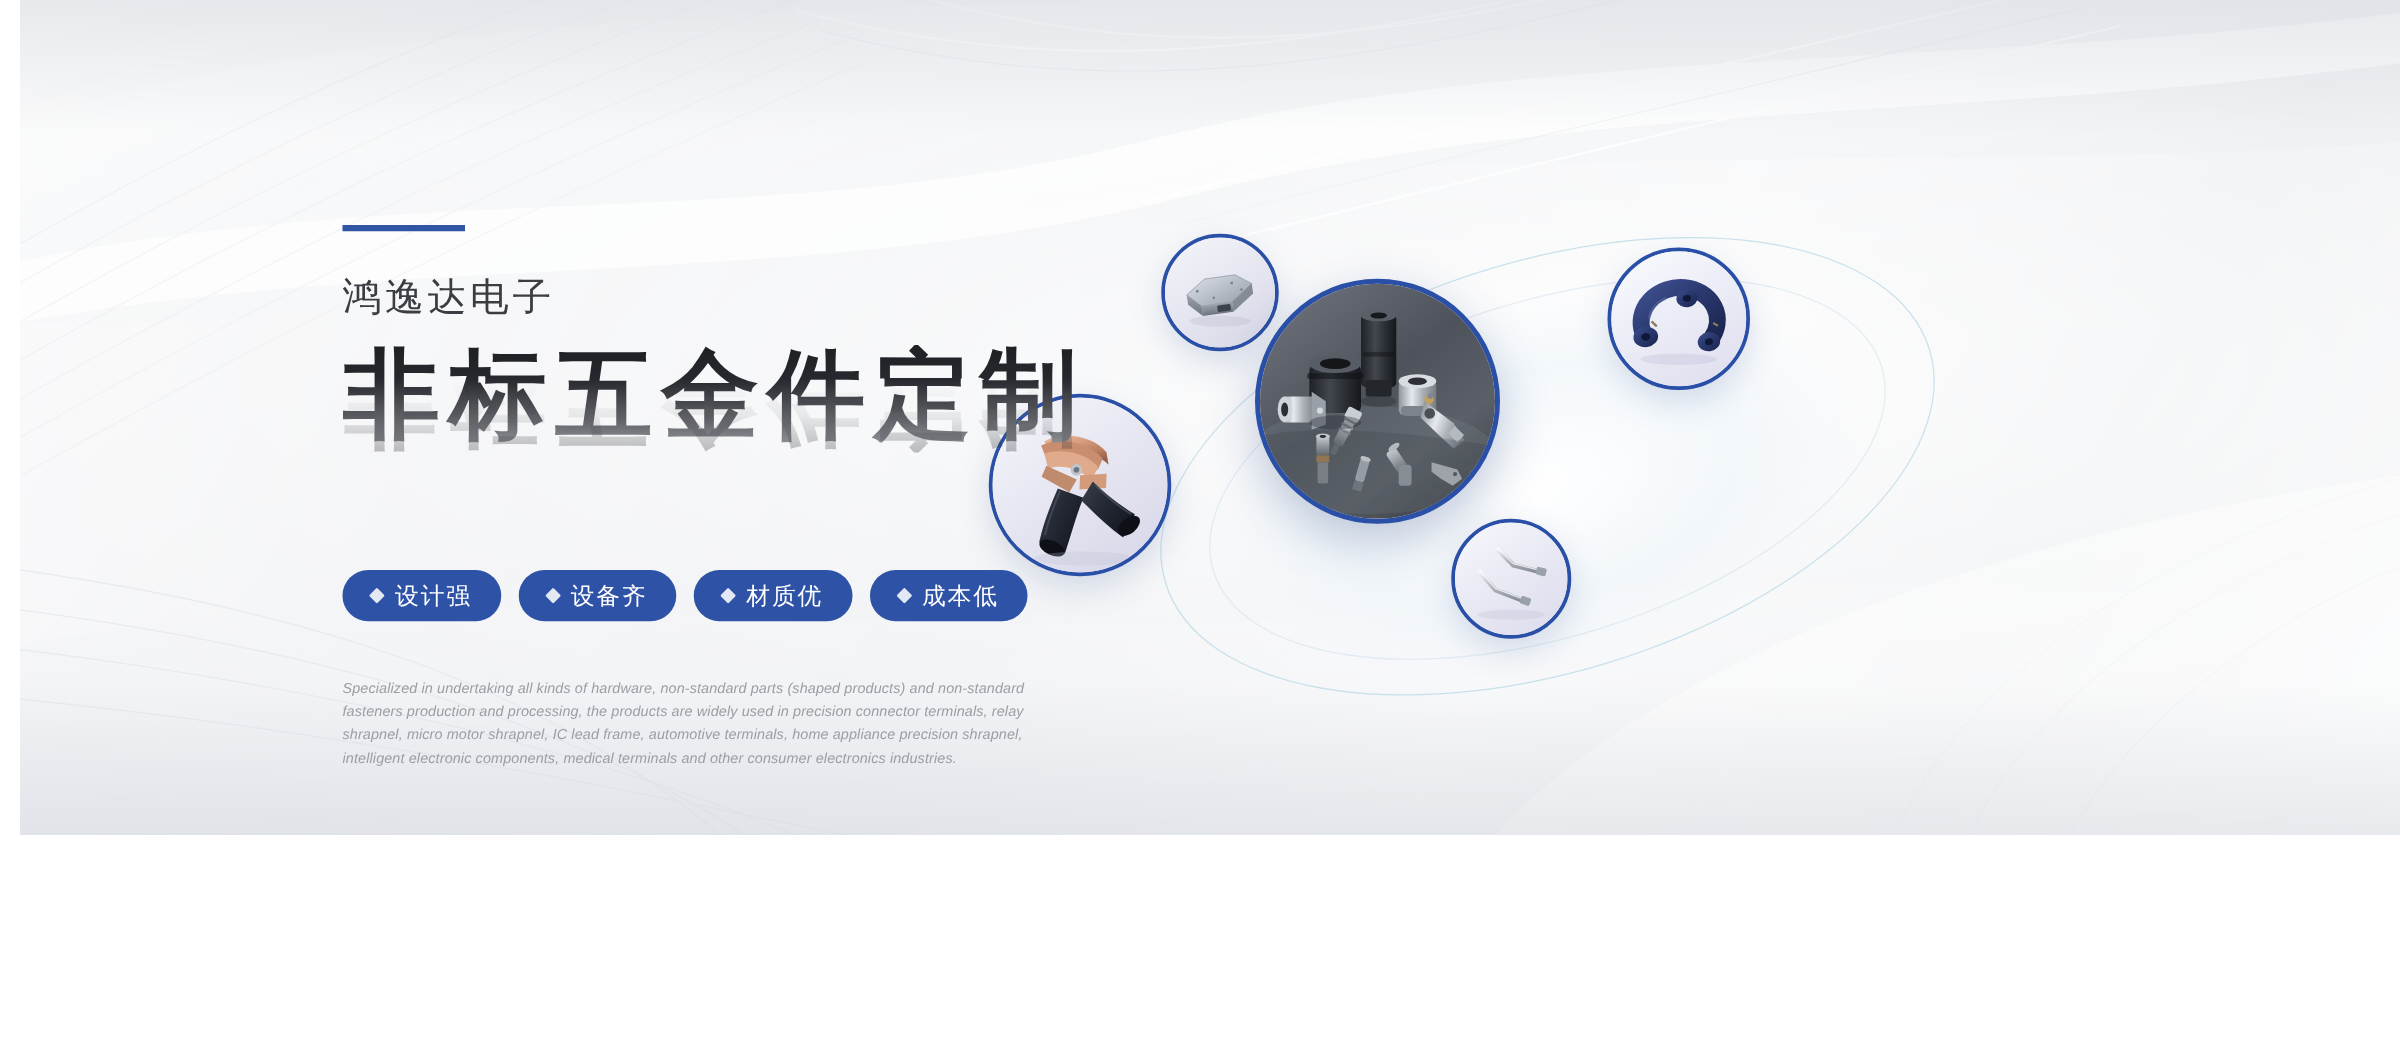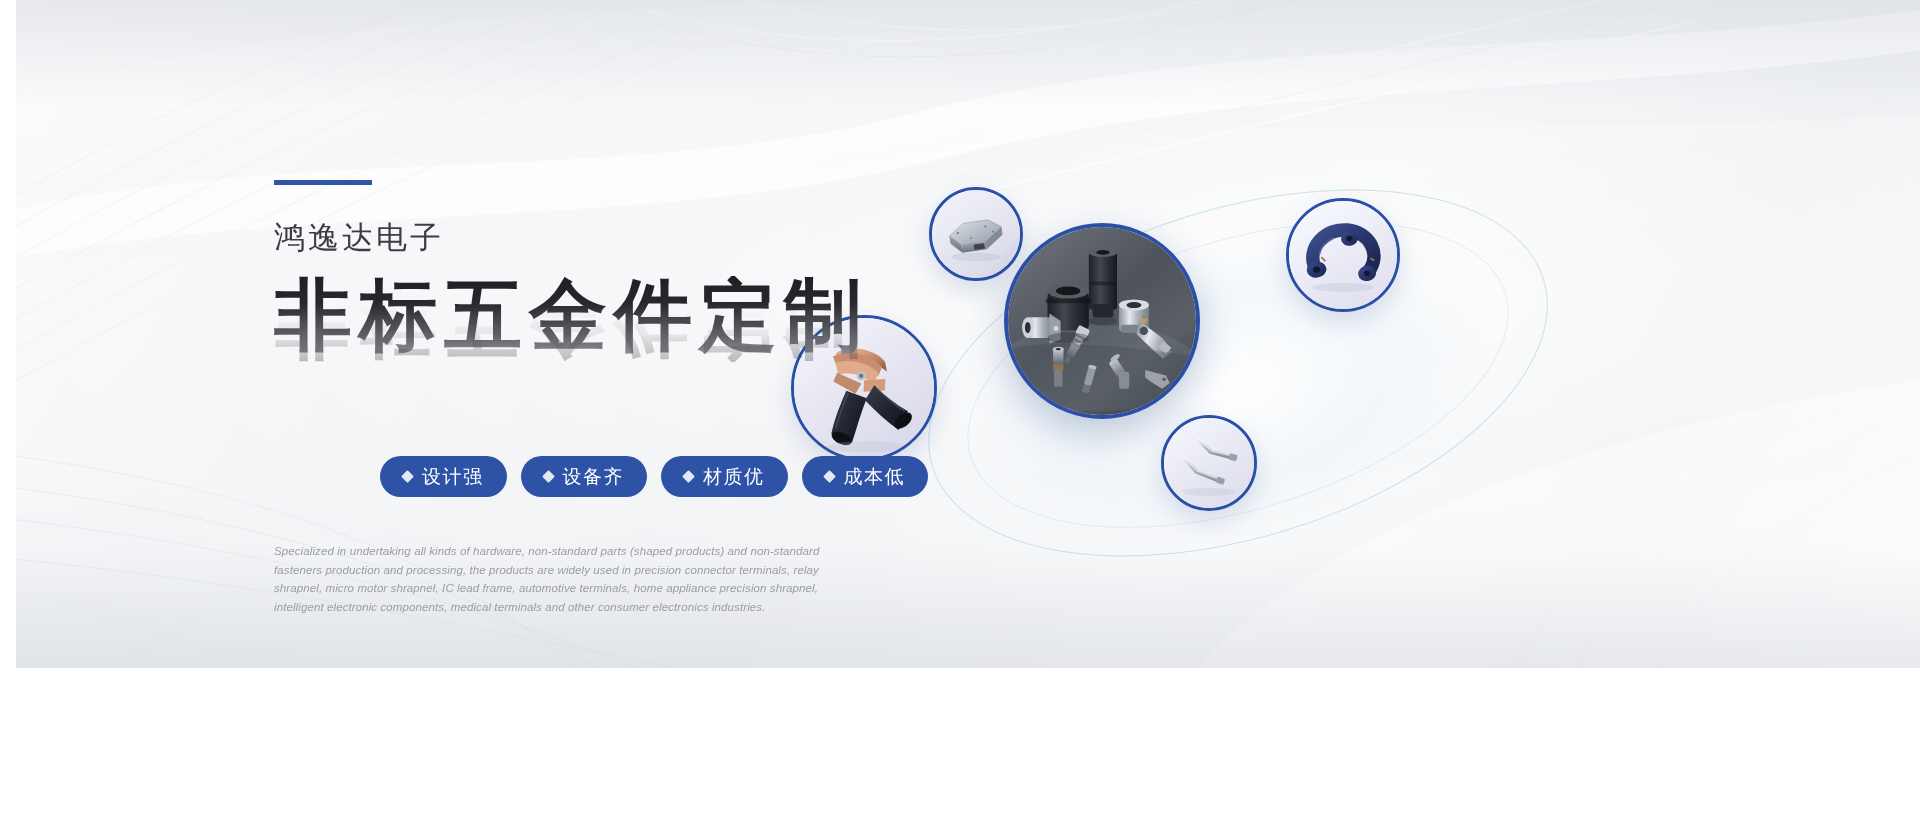--- a/index.html
+++ b/index.html
@@ -82,21 +82,20 @@
     background-clip: text;
     color: transparent;
     -webkit-text-fill-color: transparent;
     pointer-events: none;
   }
 
   .tag-row {
     display: flex;
     gap: 14px;
     margin-top: 58px;
-    justify-content: center;
   }
   .tag {
     display: inline-flex;
     align-items: center;
     gap: 10px;
     height: 41px;
     padding: 0 23px;
     border-radius: 21px;
     background: #2d52a6;
     color: #ffffff;

